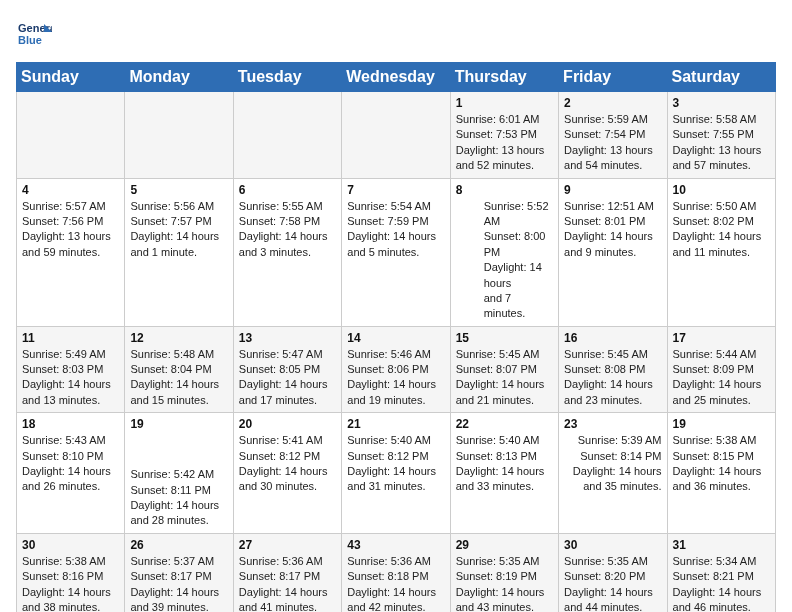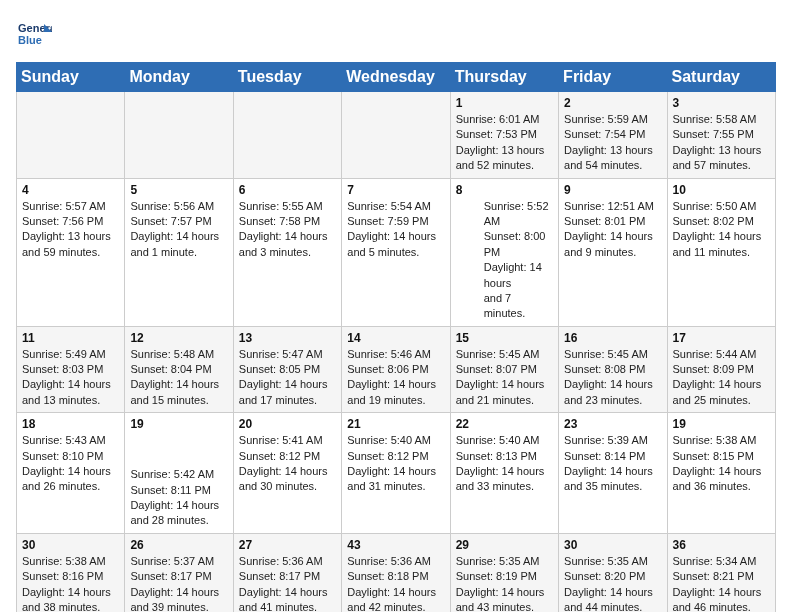--- a/index.html
+++ b/index.html
@@ -270,21 +270,21 @@
         </td>
         <td>
           <span class="day-num">22</span>
           <div class="day-info" style="white-space: pre-line;">Sunrise: 5:40 AM
 Sunset: 8:13 PM
 Daylight: 14 hours
 and 33 minutes.</div>
         </td>
         <td>
           <span class="day-num">23</span>
-          <div class="day-info" style="white-space: pre-line;">Sunrise: 5:39 AM
+          <div class="day-info" style="white-space: pre-line; text-align: right;">Sunrise: 5:39 AM
 Sunset: 8:14 PM
 Daylight: 14 hours
 and 35 minutes.</div>
         </td>
         <td>
           <span class="day-num">19</span>
           <div class="day-info" style="white-space: pre-line;">Sunrise: 5:38 AM
 Sunset: 8:15 PM
 Daylight: 14 hours
 and 36 minutes.</div>
@@ -327,21 +327,21 @@
 and 43 minutes.</div>
         </td>
         <td>
           <span class="day-num">30</span>
           <div class="day-info" style="white-space: pre-line;">Sunrise: 5:35 AM
 Sunset: 8:20 PM
 Daylight: 14 hours
 and 44 minutes.</div>
         </td>
         <td>
-          <span class="day-num">36</span>
+          <span class="day-num">31</span>
           <div class="day-info" style="white-space: pre-line;">Sunrise: 5:34 AM
 Sunset: 8:21 PM
 Daylight: 14 hours
 and 46 minutes.</div>
         </td>
       </tr>
     </tbody>
 </table>
 
 </body></html>

